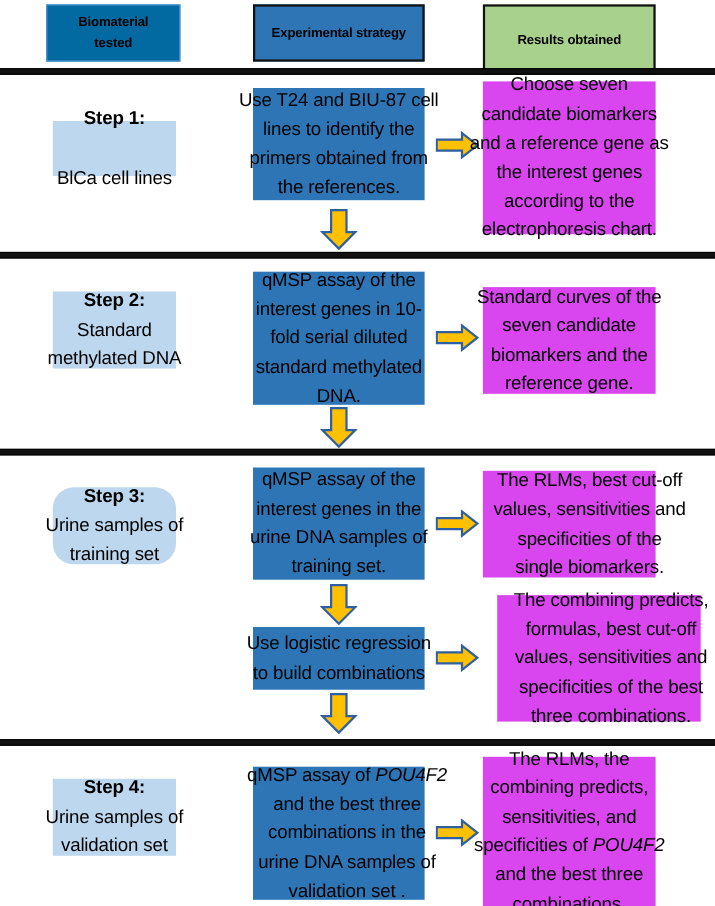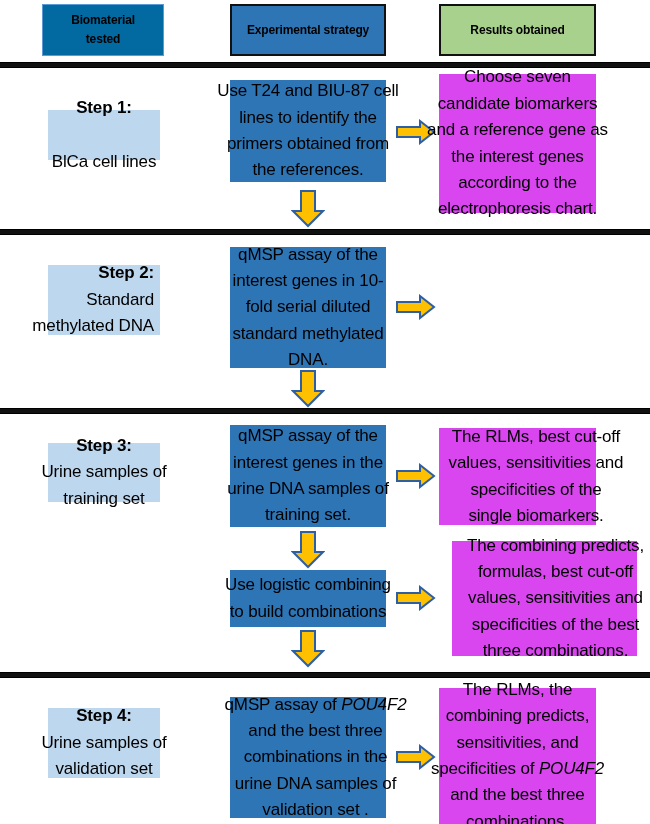--- a/index.html
+++ b/index.html
@@ -96,21 +96,21 @@
 
   <div class="box hdr-blue-light" style="left:42px; top:4px; width:122px; height:52px;">
     <span class="ln">Biomaterial</span>
     <span class="ln">tested</span>
   </div>
 
   <div class="box hdr-blue" style="left:230px; top:4px; width:156px; height:52px; color:#000;">
     <span class="ln">Experimental strategy</span>
   </div>
 
-  <div class="box hdr-green" style="left:439px; top:4px; width:157px; height:52px;">
+  <div class="box hdr-green" style="left:439px; top:4px; width:157px; height:64px;">
     <span class="ln">Results obtained</span>
   </div>
 
   <div class="rule" style="top:62px;"></div>
 
   <div class="box lightblue" style="left:48px; top:110px; width:112px; height:50px;gap:28px;">
     <span class="ln step-title">Step 1:</span>
     <span class="ln">BlCa cell lines</span>
   </div>
 
@@ -137,50 +137,56 @@
   </div>
 
   <div class="arrow" style="left:291px; top:190px;">
     <svg width="34" height="38" viewBox="0 0 34 38">
       <path d="M10 1 L24 1 L24 21 L32 21 L17 36 L2 21 L10 21 Z" fill="#ffc000" stroke="#2e5fa3" stroke-width="2" stroke-linejoin="miter"></path>
     </svg>
   </div>
 
   <div class="rule" style="top:229px;"></div>
 
-  <div class="box lightblue" style="left:48px; top:265px; width:112px; height:70px;align-items:flex-end;">
+  <div class="box lightblue" style="left:48px; top:265px; width:112px; height:70px;">
     <span class="ln step-title">Step 2:</span>
     <span class="ln">Standard</span>
     <span class="ln">methylated DNA</span>
   </div>
 
   <div class="box blue" style="left:230px; top:247px; width:156px; height:121px;">
     <span class="ln">qMSP assay of the</span>
     <span class="ln">interest genes in 10-</span>
     <span class="ln">fold serial diluted</span>
     <span class="ln">standard methylated</span>
     <span class="ln">DNA.</span>
   </div>
 
   <div class="arrow" style="left:396px; top:294px;">
     <svg width="40" height="26" viewBox="0 0 40 26">
       <path d="M1 8 L24 8 L24 2 L38 13 L24 24 L24 18 L1 18 Z" fill="#ffc000" stroke="#2e5fa3" stroke-width="2" stroke-linejoin="miter"></path>
     </svg>
   </div>
 
+  <div class="box green" style="left:439px; top:261px; width:157px; height:97px;">
+    <span class="ln">Standard curves of the</span>
+    <span class="ln">seven candidate</span>
+    <span class="ln">biomarkers and the</span>
+    <span class="ln">reference gene.</span>
+  </div>
 
   <div class="arrow" style="left:291px; top:370px;">
     <svg width="34" height="38" viewBox="0 0 34 38">
       <path d="M10 1 L24 1 L24 21 L32 21 L17 36 L2 21 L10 21 Z" fill="#ffc000" stroke="#2e5fa3" stroke-width="2" stroke-linejoin="miter"></path>
     </svg>
   </div>
 
   <div class="rule" style="top:408px;"></div>
 
-  <div class="box lightblue" style="left:48px; top:443px; width:112px; height:59px;">
+  <div class="box lightblue" style="left:48px; top:443px; width:112px; height:70px;border-radius:19px;">
     <span class="ln step-title">Step 3:</span>
     <span class="ln">Urine samples of</span>
     <span class="ln">training set</span>
   </div>
 
   <div class="box blue" style="left:230px; top:425px; width:156px; height:102px;">
     <span class="ln">qMSP assay of the</span>
     <span class="ln">interest genes in the</span>
     <span class="ln">urine DNA samples of</span>
     <span class="ln">training set.</span>
@@ -199,21 +205,21 @@
     <span class="ln">single biomarkers.</span>
   </div>
 
   <div class="arrow" style="left:291px; top:531px;">
     <svg width="34" height="38" viewBox="0 0 34 38">
       <path d="M10 1 L24 1 L24 21 L32 21 L17 36 L2 21 L10 21 Z" fill="#ffc000" stroke="#2e5fa3" stroke-width="2" stroke-linejoin="miter"></path>
     </svg>
   </div>
 
   <div class="box blue" style="left:230px; top:570px; width:156px; height:57px;">
-    <span class="ln">Use logistic combining</span>
+    <span class="ln">Use logistic regression</span>
     <span class="ln">to build combinations</span>
   </div>
 
   <div class="arrow" style="left:396px; top:585px;">
     <svg width="40" height="26" viewBox="0 0 40 26">
       <path d="M1 8 L24 8 L24 2 L38 13 L24 24 L24 18 L1 18 Z" fill="#ffc000" stroke="#2e5fa3" stroke-width="2" stroke-linejoin="miter"></path>
     </svg>
   </div>
 
   <div class="box green" style="left:452px; top:541px; width:185px; height:115px;padding-left:28px;">

